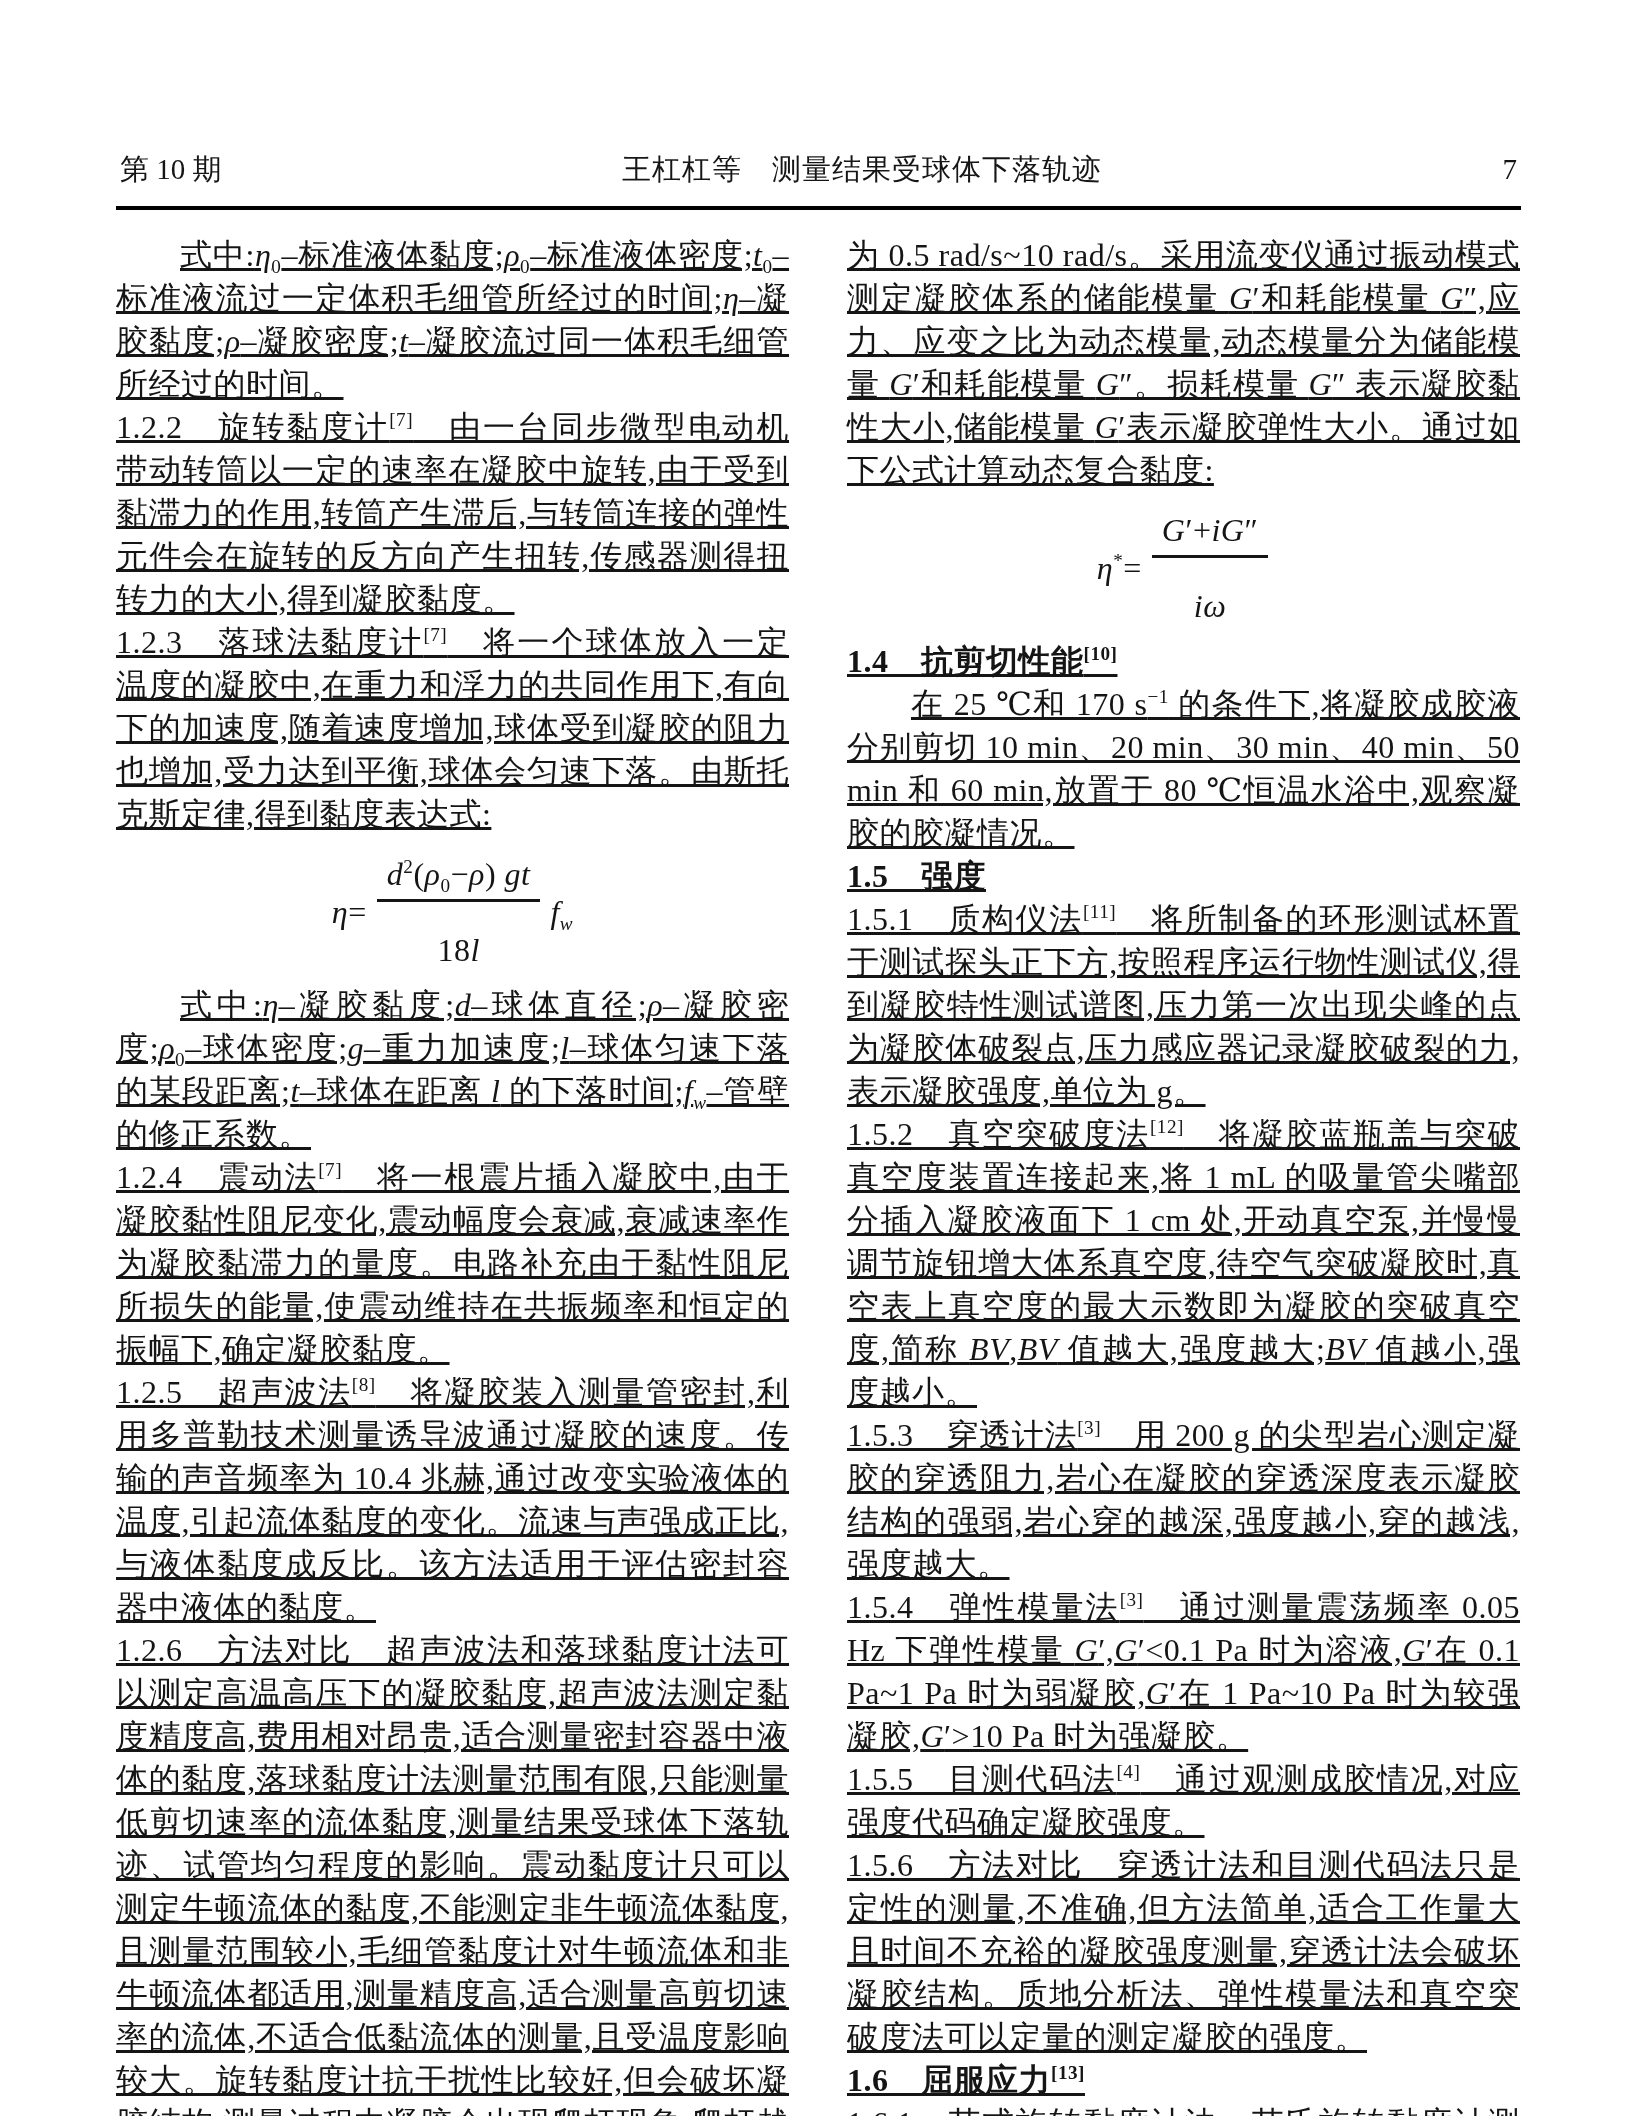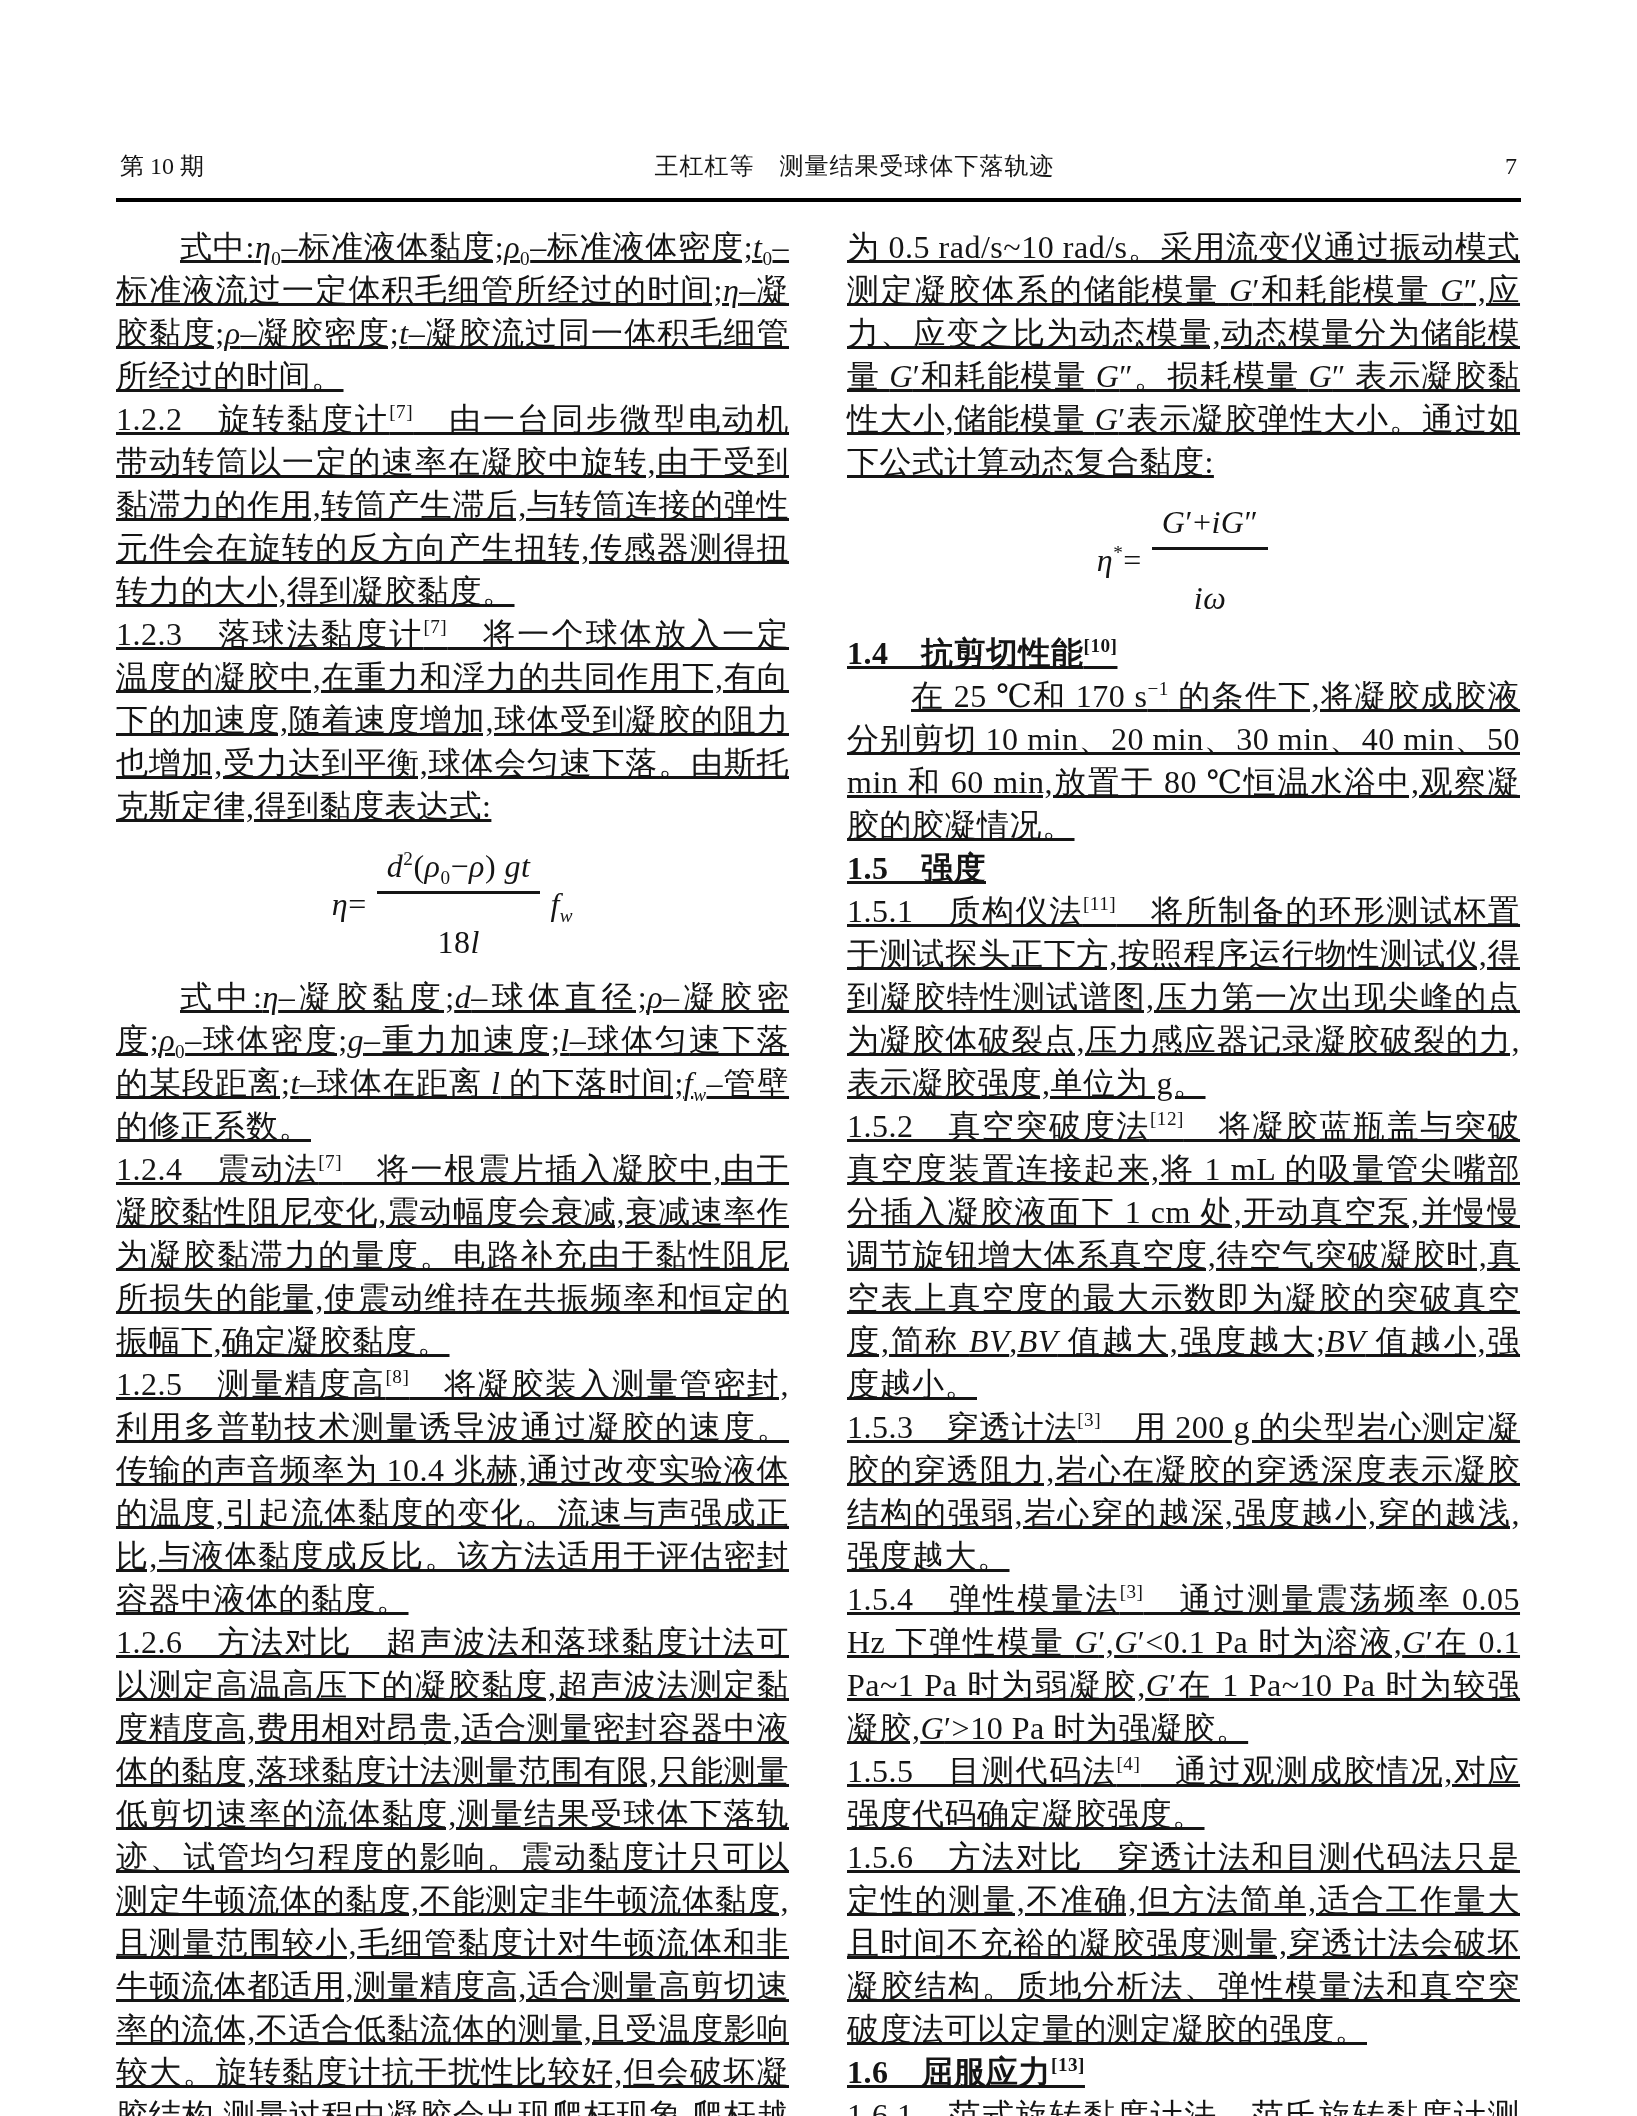--- a/index.html
+++ b/index.html
@@ -1,20 +1,20 @@
 <!DOCTYPE html>
 <html><head>
 <meta charset="utf-8">
 <style>
   html,body{margin:0;padding:0;background:#f4f4f2;}
   body{width:1637px;height:2116px;overflow:hidden;font-family:"Liberation Serif","DejaVu Serif",serif;}
   .page{box-sizing:border-box;width:1637px;height:2116px;background:#ffffff;color:#151515;
         padding:150px 116px 0 116px;}
   .header{display:flex;justify-content:space-between;align-items:baseline;
-          font-size:24px;padding:0 4px 16px 4px;}
+          font-size:29px;padding:0 4px 16px 4px;}
   .header .title{letter-spacing:1px;}
   .rule{height:4px;background:#000;margin:0 0 24px 0;}
   .columns{display:flex;gap:58px;}
   .col{width:673px;font-size:32px;line-height:43px;text-align:justify;text-align-last:left;
        letter-spacing:0.5px;}
   p.block{margin:0;padding:0;text-decoration:underline;}
   .para-indent{text-indent:2em;}
   .heading{font-weight:bold;}
   .r-n{font-style:normal;}
   .r-i{font-style:italic;}
@@ -46,21 +46,21 @@
         <div class="formula">
           <span class="f-part"><span class="r-i">η</span><span class="r-n">=</span></span>
           <span class="frac">
             <span class="num"><span class="r-i">d</span><span class="r-sup">2</span><span class="r-n">(</span><span class="r-i">ρ</span><span class="r-sub">0</span><span class="r-n">−</span><span class="r-i">ρ</span><span class="r-n">) </span><span class="r-i">gt</span></span>
             <span class="den"><span class="r-n">18</span><span class="r-i">l</span></span>
           </span>
           <span class="f-part"><span class="r-i">f</span><span class="r-subi">w</span></span>
         </div>
         <p class="block para-indent"><span class="r-n">式中:</span><span class="r-i">η</span><span class="r-n">–凝胶黏度;</span><span class="r-i">d</span><span class="r-n">–球体直径;</span><span class="r-i">ρ</span><span class="r-n">–凝胶密度;</span><span class="r-i">ρ</span><span class="r-sub">0</span><span class="r-n">–球体密度;</span><span class="r-i">g</span><span class="r-n">–重力加速度;</span><span class="r-i">l</span><span class="r-n">–球体匀速下落的某段距离;</span><span class="r-i">t</span><span class="r-n">–球体在距离 </span><span class="r-i">l</span><span class="r-n"> 的下落时间;</span><span class="r-i">f</span><span class="r-subi">w</span><span class="r-n">–管壁的修正系数。</span></p>
         <p class="block para"><span class="r-n">1.2.4　震动法</span><span class="r-sup">[7]</span><span class="r-n">　将一根震片插入凝胶中,由于凝胶黏性阻尼变化,震动幅度会衰减,衰减速率作为凝胶黏滞力的量度。电路补充由于黏性阻尼所损失的能量,使震动维持在共振频率和恒定的振幅下,确定凝胶黏度。</span></p>
-        <p class="block para"><span class="r-n">1.2.5　测量精度高</span><span class="r-sup">[8]</span><span class="r-n">　将凝胶装入测量管密封,利用多普勒技术测量诱导波通过凝胶的速度。传输的声音频率为 10.4 兆赫,通过改变实验液体的温度,引起流体黏度的变化。流速与声强成正比,与液体黏度成反比。该方法适用于评估密封容器中液体的黏度。</span></p>
+        <p class="block para"><span class="r-n">1.2.5　超声波法</span><span class="r-sup">[8]</span><span class="r-n">　将凝胶装入测量管密封,利用多普勒技术测量诱导波通过凝胶的速度。传输的声音频率为 10.4 兆赫,通过改变实验液体的温度,引起流体黏度的变化。流速与声强成正比,与液体黏度成反比。该方法适用于评估密封容器中液体的黏度。</span></p>
         <p class="block para"><span class="r-n">1.2.6　方法对比　超声波法和落球黏度计法可以测定高温高压下的凝胶黏度,超声波法测定黏度精度高,费用相对昂贵,适合测量密封容器中液体的黏度,落球黏度计法测量范围有限,只能测量低剪切速率的流体黏度,测量结果受球体下落轨迹、试管均匀程度的影响。震动黏度计只可以测定牛顿流体的黏度,不能测定非牛顿流体黏度,且测量范围较小,毛细管黏度计对牛顿流体和非牛顿流体都适用,测量精度高,适合测量高剪切速率的流体,不适合低黏流体的测量,且受温度影响较大。旋转黏度计抗干扰性比较好,但会破坏凝胶结构,测量过程中凝胶会出现爬杆现象,爬杆越严重,测量误差越大。</span></p>
       </div>
     <div class="col">
         <p class="block para"><span class="r-n">为 0.5 rad/s~10 rad/s。采用流变仪通过振动模式测定凝胶体系的储能模量 </span><span class="r-i">G</span><span class="r-n">′和耗能模量 </span><span class="r-i">G</span><span class="r-n">″,应力、应变之比为动态模量,动态模量分为储能模量 </span><span class="r-i">G</span><span class="r-n">′和耗能模量 </span><span class="r-i">G</span><span class="r-n">″。损耗模量 </span><span class="r-i">G</span><span class="r-n">″ 表示凝胶黏性大小,储能模量 </span><span class="r-i">G</span><span class="r-n">′表示凝胶弹性大小。通过如下公式计算动态复合黏度:</span></p>
         <div class="formula">
           <span class="f-part"><span class="r-i">η</span><span class="r-sup">*</span><span class="r-n">=</span></span>
           <span class="frac">
             <span class="num"><span class="r-i">G</span><span class="r-n">′+</span><span class="r-i">iG</span><span class="r-n">″</span></span>
             <span class="den"><span class="r-i">iω</span></span>
           </span>

